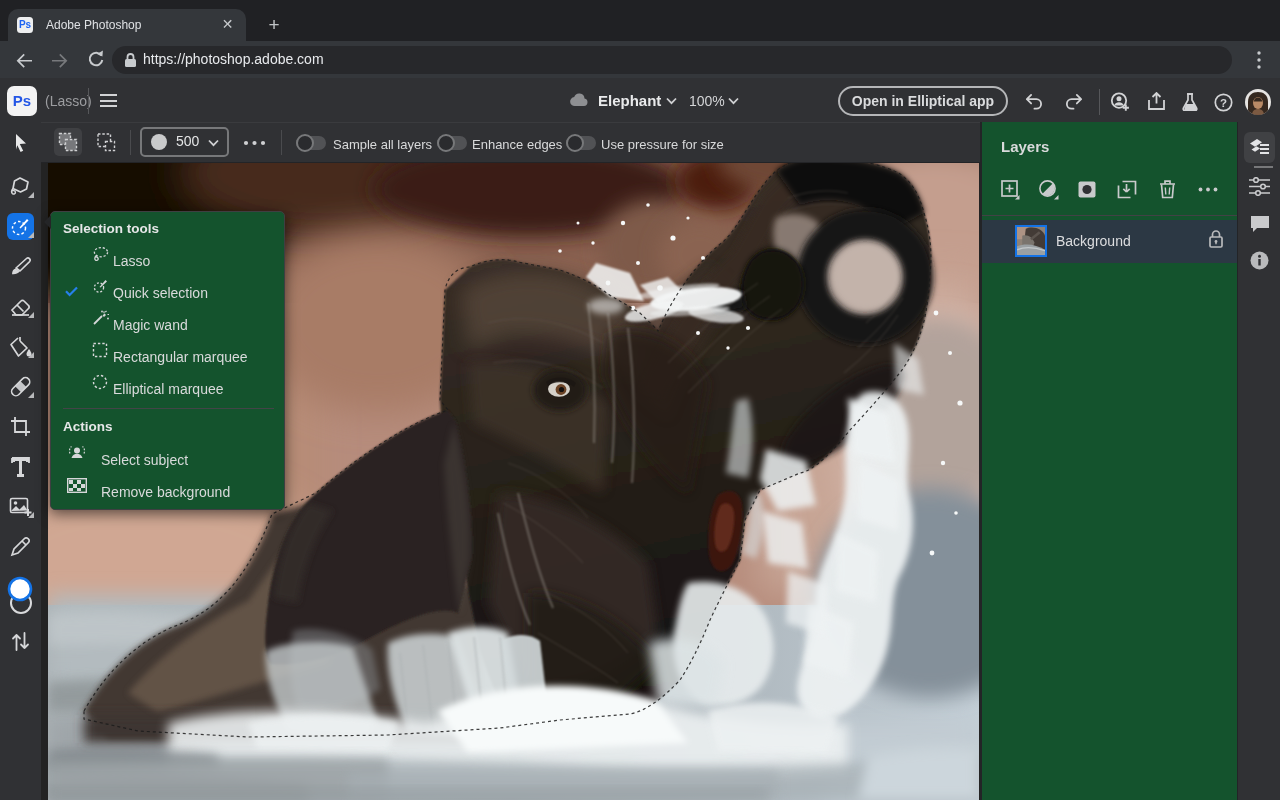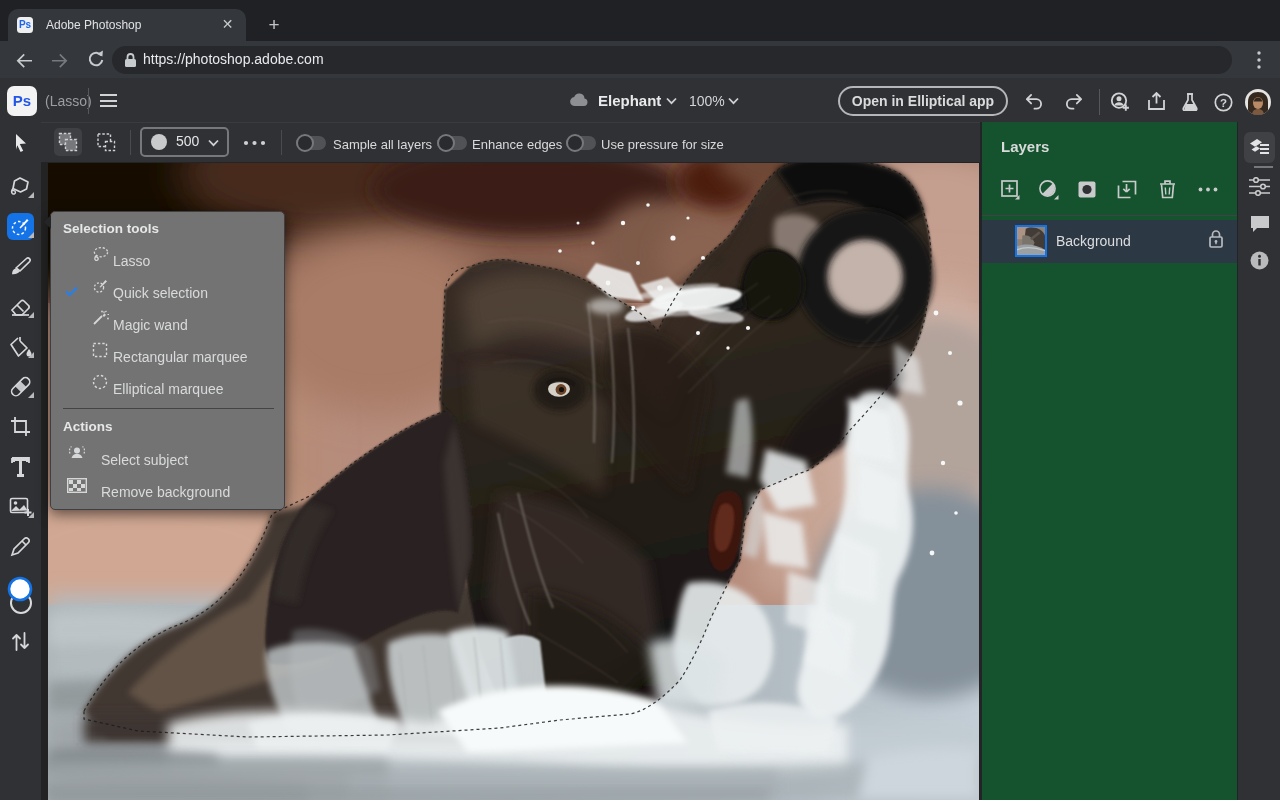--- a/index.html
+++ b/index.html
@@ -59,21 +59,21 @@
   #rail { left:0; top:122px; width:41px; height:678px; background:#303134; }
   .tool { position:absolute; left:7px; width:27px; height:27px; }
   #qsel { position:absolute; left:7px; top:213px; width:27px; height:27px; background:#1473e6;
     border-radius:6px; }
 
   
   #canvas { left:41px; top:163px; width:939px; height:637px; background:#232323; }
   #photo { left:48px; top:163px; width:931px; height:637px; }
 
   
-  #fly { left:50px; top:211px; width:235px; height:299px; background:#737373;
+  #fly { left:50px; top:211px; width:235px; height:299px; background:#14532d;
     border:1px solid #3e3f42; border-radius:5px; box-shadow:0 4px 14px rgba(0,0,0,.55); }
   #fly .hdr { position:absolute; left:12px; font-size:13.5px; font-weight:bold; color:#e6e7e8; }
   #fly .item { position:absolute; left:62px; font-size:14px; color:#d9dadb; }
   #fly .aitem { position:absolute; left:50px; font-size:14px; color:#d9dadb; }
   #fly .icon { position:absolute; }
   #fly .div { position:absolute; left:12px; width:211px; height:1px; background:#434447; }
   #flyarrow { left:44px; top:215px; width:0; height:0; border-top:7px solid transparent;
     border-bottom:7px solid transparent; border-right:7px solid #242527; }
 
   

